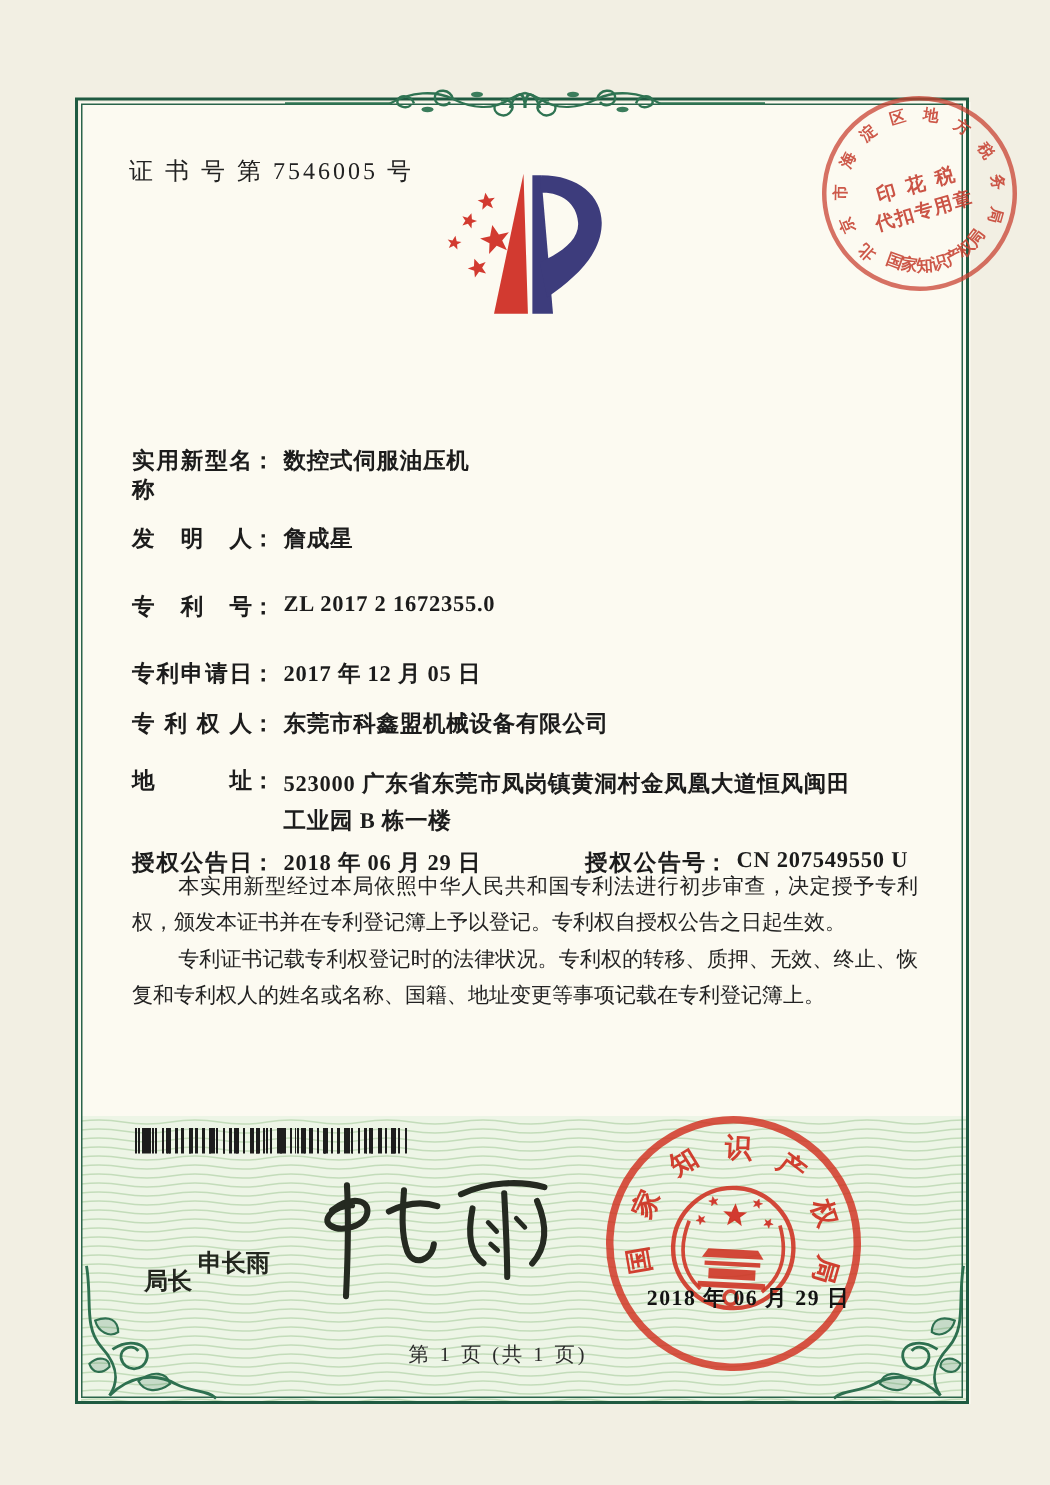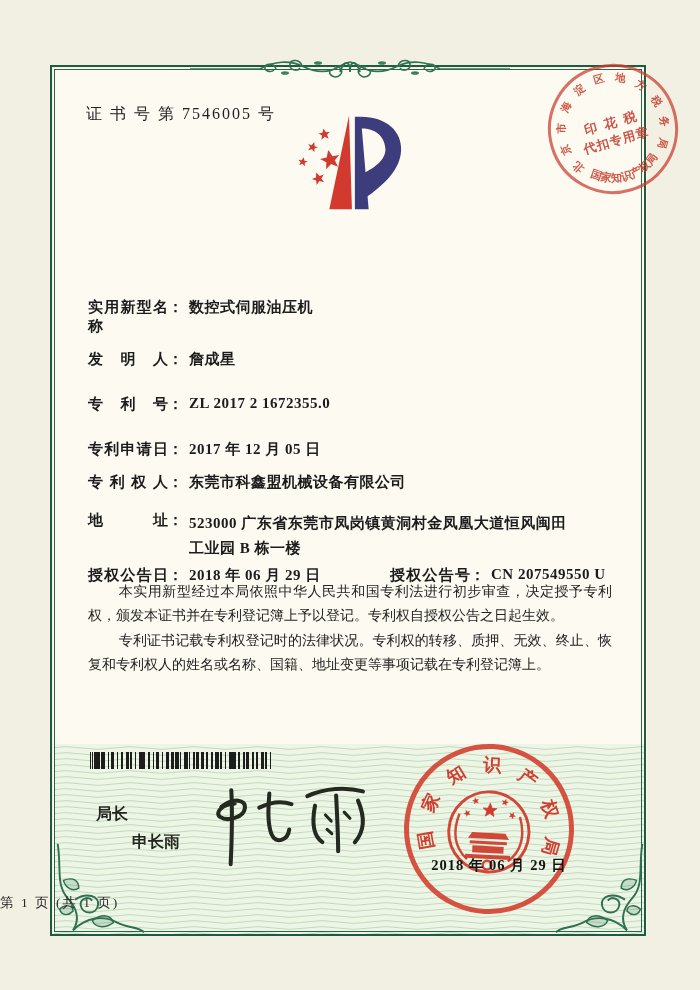--- a/index.html
+++ b/index.html
@@ -49,21 +49,21 @@
   .body-text p{margin:0;text-indent:2.2em;}
 
   
   .barcode{position:absolute;left:90px;top:752px;width:182px;height:17px;
     background:
       repeating-linear-gradient(90deg,#1d1d1d 0 1.5px,transparent 1.5px 4.5px),
       repeating-linear-gradient(90deg,transparent 0 2px,#1d1d1d 2px 3px,transparent 3px 9.5px),
       repeating-linear-gradient(90deg,transparent 0 6px,#1d1d1d 6px 8.5px,transparent 8.5px 15px);
   }
 
-  .director-title{position:absolute;left:96px;top:804px;font-size:16px;font-weight:600;
+  .director-title{position:absolute;left:96px;top:844px;font-size:16px;font-weight:600;
                   font-family:"Liberation Sans","DejaVu Sans",sans-serif;color:#23271f;}
   .director-name{position:absolute;left:96px;top:832px;font-size:16px;font-weight:600;
                  font-family:"Liberation Sans","DejaVu Sans",sans-serif;color:#23271f;margin-left:36px;}
   .signature{position:absolute;left:188px;top:782px;width:195px;height:90px;transform:rotate(-3deg);}
 
   
   .office-seal{position:absolute;left:404px;top:744px;width:170px;height:170px;
                border:5px solid rgba(209,47,31,.82);border-radius:50%;transform:rotate(3deg);}
   .office-seal .emblem{position:absolute;left:50%;top:52%;width:88px;height:88px;transform:translate(-50%,-50%);}
   .seal-date{position:absolute;left:414px;top:856px;width:170px;text-align:center;z-index:6;
@@ -77,21 +77,21 @@
   .tax-c2{position:absolute;left:0;right:0;top:66px;text-align:center;font-size:12.5px;font-weight:600;
           color:rgba(195,60,45,.95);letter-spacing:1px;}
 
   
   .ring{position:absolute;inset:0;}
   .ring span{position:absolute;left:50%;top:50%;line-height:1;}
   .office-seal .ring span{font-size:18px;font-weight:700;color:rgba(205,43,28,.9);}
   .tax-stamp .ring-top span{font-size:10.5px;font-weight:600;color:rgba(198,64,48,.95);}
   .tax-stamp .ring-bottom span{font-size:11px;font-weight:600;color:rgba(198,64,48,.95);}
 
-  .footer{position:absolute;left:0;right:36px;top:894px;
+  .footer{position:absolute;left:0;right:36px;top:894px;text-align:center;
           font-size:13.5px;letter-spacing:2px;color:#2a2a2a;}
 
   svg{display:block;}
 </style>
 </head>
 <body>
 
 <div class="page">
 
   <div class="inner"></div>

